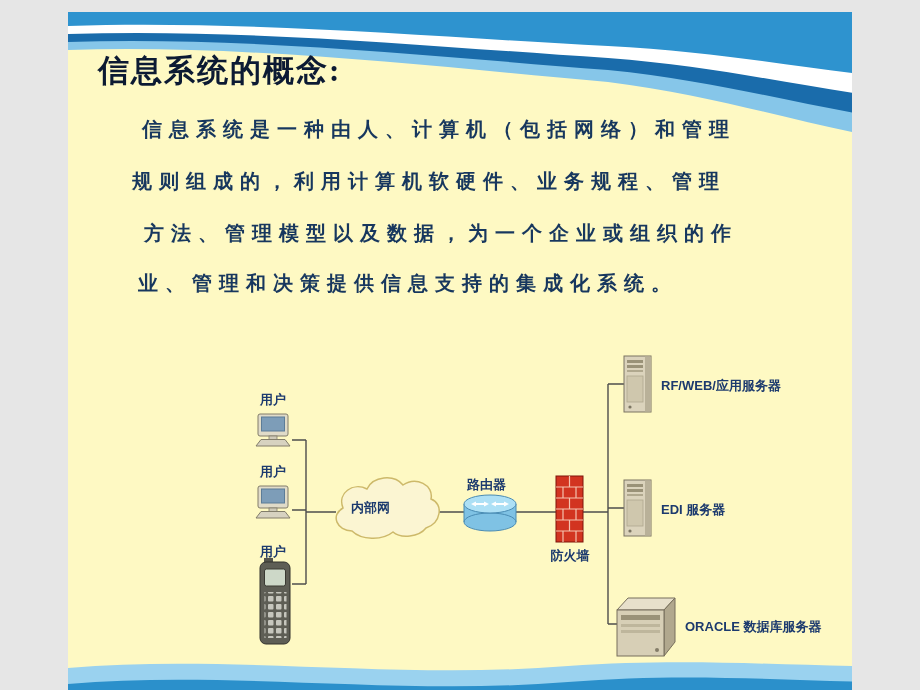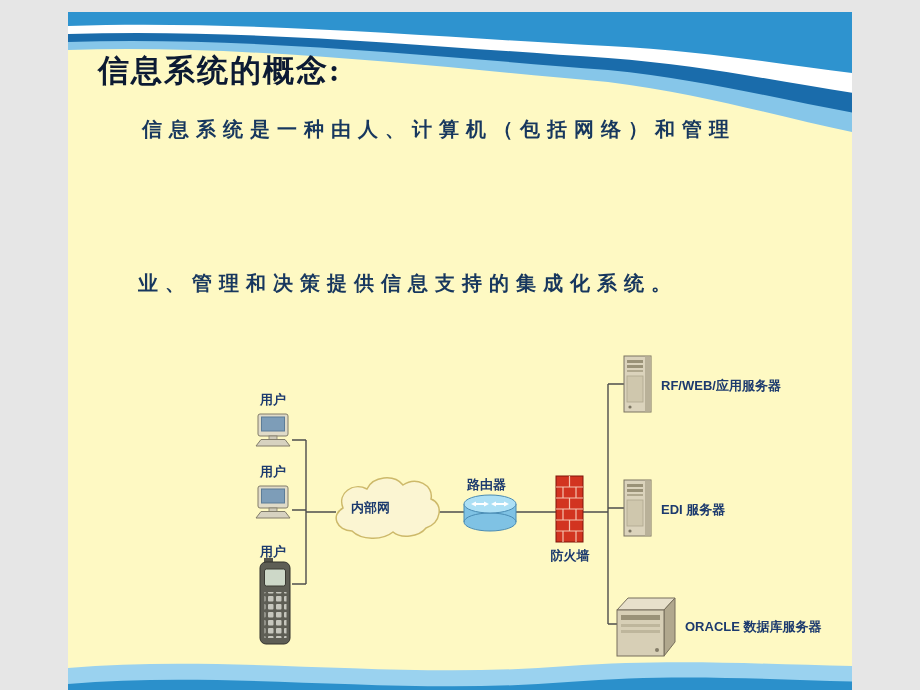--- a/index.html
+++ b/index.html
@@ -113,20 +113,22 @@
         <rect x="553" y="603" width="39" height="5" fill="#9a9278"></rect>
         <rect x="553" y="612" width="39" height="3" fill="#beb69c"></rect>
         <rect x="553" y="618" width="39" height="3" fill="#beb69c"></rect>
         <circle cx="589" cy="638" r="2" fill="#847c68"></circle>
       </g>
     </g>
   </svg>
 
   <div class="title">信息系统的概念:</div>
   <div class="bline l1">信息系统是一种由人、计算机（包括网络）和管理</div>
+  <div class="bline l2">规则组成的，利用计算机软硬件、业务规程、管理</div>
+  <div class="bline l3">方法、管理模型以及数据，为一个企业或组织的作</div>
   <div class="bline l4">业、管理和决策提供信息支持的集成化系统。</div>
 
   <div class="dlabel lu1">用户</div>
   <div class="dlabel lu2">用户</div>
   <div class="dlabel lu3">用户</div>
   <div class="dlabel lcloud">内部网</div>
   <div class="dlabel lrouter">路由器</div>
   <div class="dlabel lfw">防火墙</div>
   <div class="dlabel ls1">RF/WEB/应用服务器</div>
   <div class="dlabel ls2">EDI 服务器</div>

